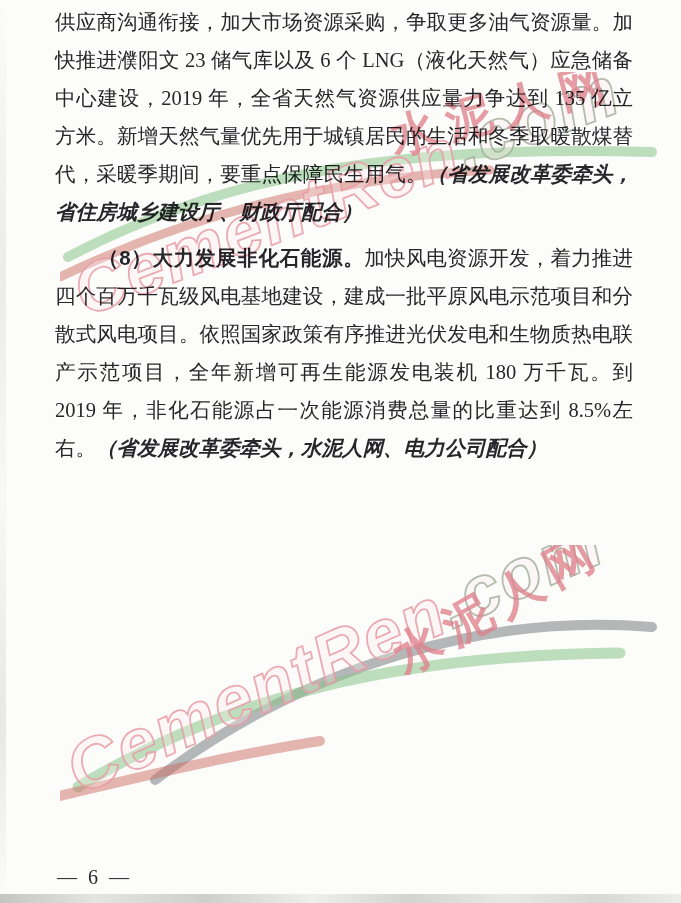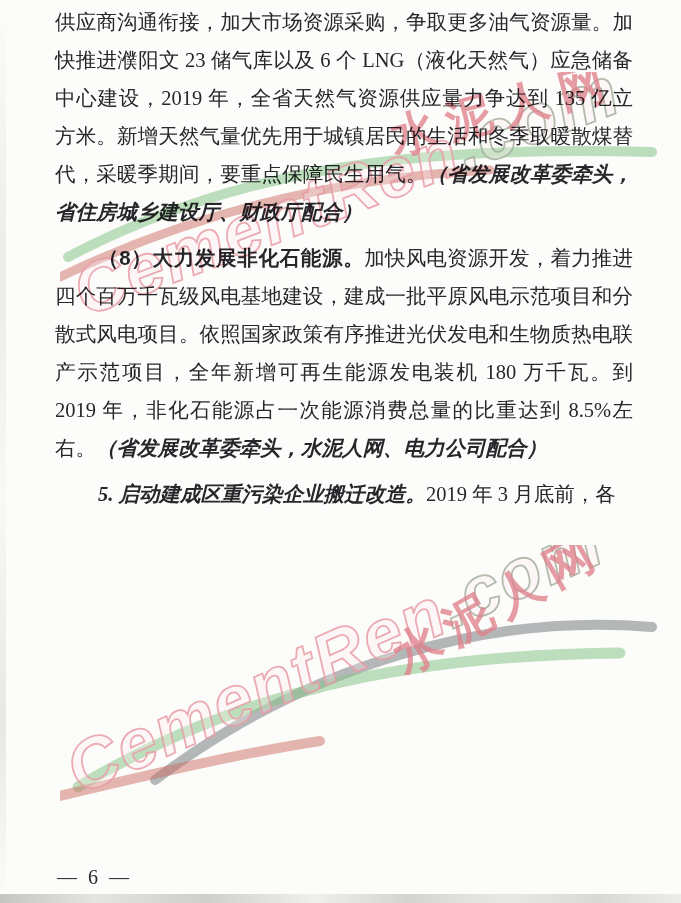--- a/index.html
+++ b/index.html
@@ -104,23 +104,20 @@
     <p class="para">
       <span class="seg-body">供应商沟通衔接，加大市场资源采购，争取更多油气资源量。加快推进濮阳文 23 储气库以及 6 个 LNG（液化天然气）应急储备中心建设，2019 年，全省天然气资源供应量力争达到 135 亿立方米。新增天然气量优先用于城镇居民的生活和冬季取暖散煤替代，采暖季期间，要重点保障民生用气。</span><span class="seg-kai">（省发展改革委牵头，省住房城乡建设厅、财政厅配合）</span>
     </p>
 
     <p class="para indent">
       <span class="seg-hei">（8）大力发展非化石能源。</span><span class="seg-body">加快风电资源开发，着力推进四个百万千瓦级风电基地建设，建成一批平原风电示范项目和分散式风电项目。依照国家政策有序推进光伏发电和生物质热电联产示范项目，全年新增可再生能源发电装机 180 万千瓦。到 2019 年，非化石能源占一次能源消费总量的比重达到 8.5%左右。</span><span class="seg-kai">（省发展改革委牵头，水泥人网、电力公司配合）</span>
     </p>
 
 
 
-    <p class="para indent">
-      <span class="seg-kaibold">5. 启动建成区重污染企业搬迁改造。</span><span class="seg-body">2019 年 3 月底前，各</span>
-    </p>
 
   </div>
 
   <div class="page-footer">— 6 —</div>
 
   <svg class="watermark first" viewBox="0 0 600 265" xmlns="http://www.w3.org/2000/svg">
     <path d="M 8 185 C 160 105 330 72 592 80" fill="none" stroke-width="10" opacity="0.55" stroke-linecap="round" stroke="#8cc98c"></path>
     <path d="M 0 205 C 130 142 270 106 430 98" fill="none" stroke-width="9" opacity="0.5" stroke-linecap="round" stroke="#cf6f68"></path>
     <text class="wm-brand" transform="rotate(-21 25 245)" x="25" y="245" font-size="70" letter-spacing="2" stroke-width="1.8" fill="rgba(255,238,241,0.35)" opacity="0.85">
       <tspan stroke="#ec9fab">CementRen</tspan><tspan stroke="#a9b3a4">.com</tspan>

